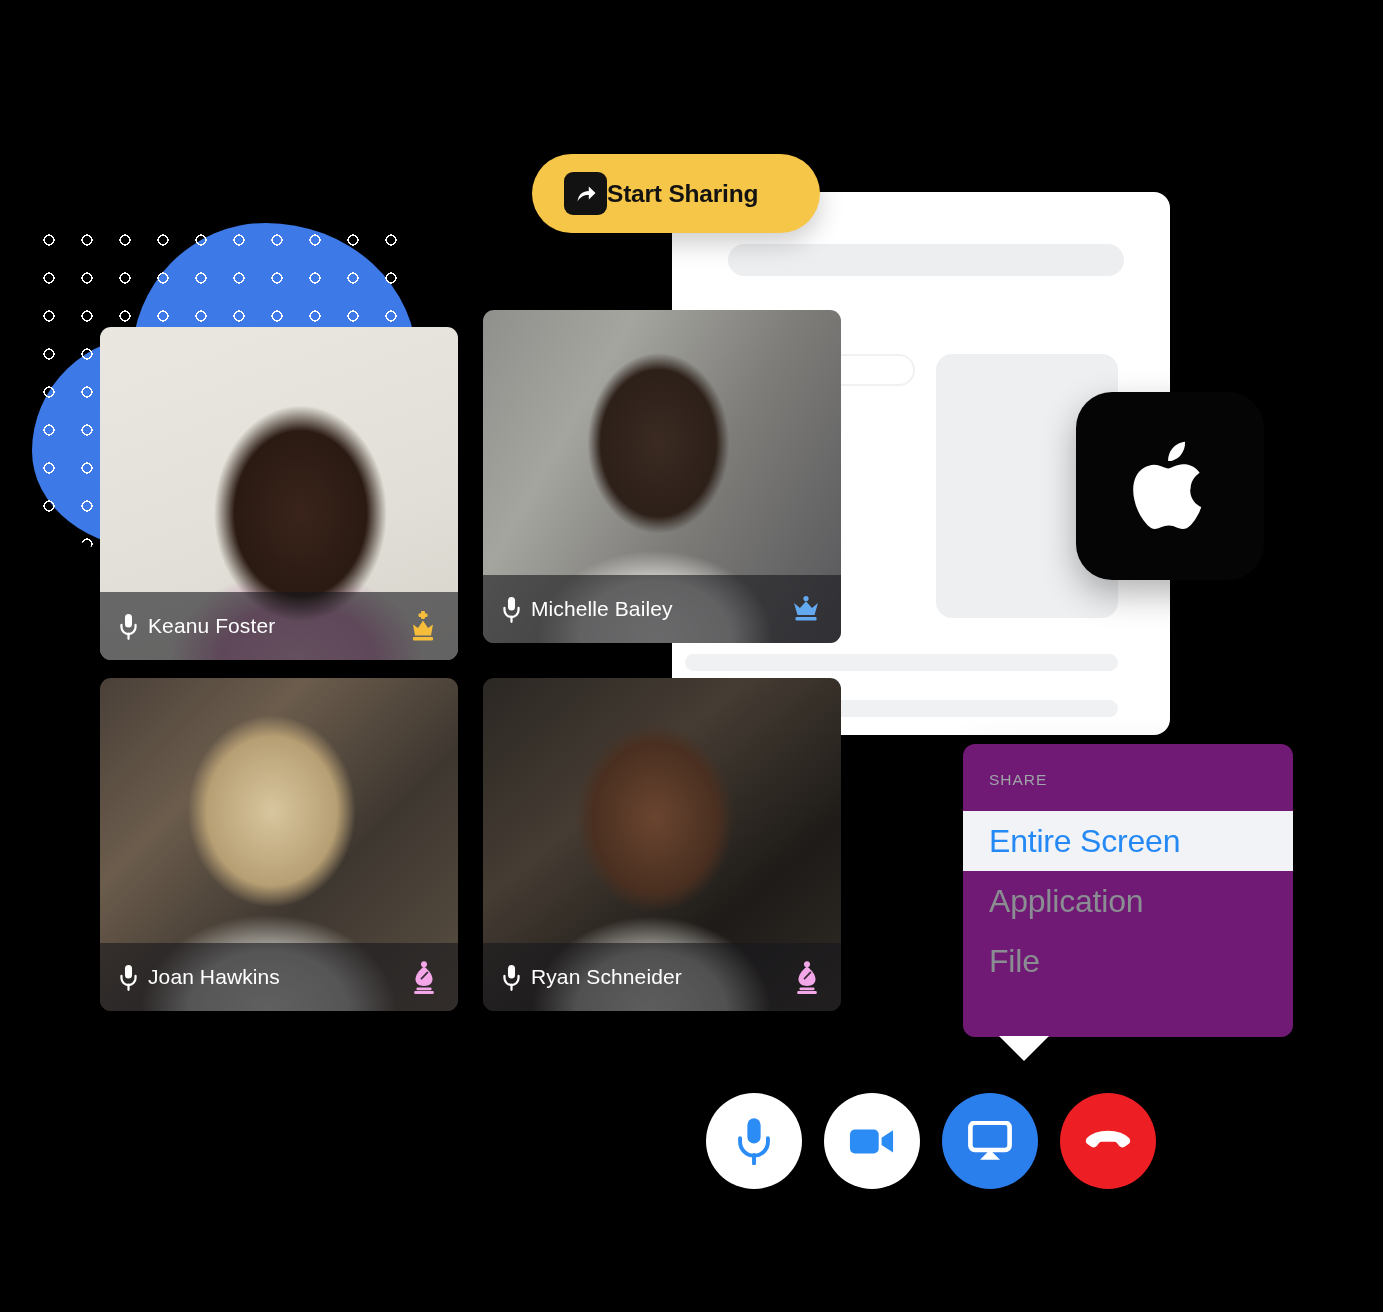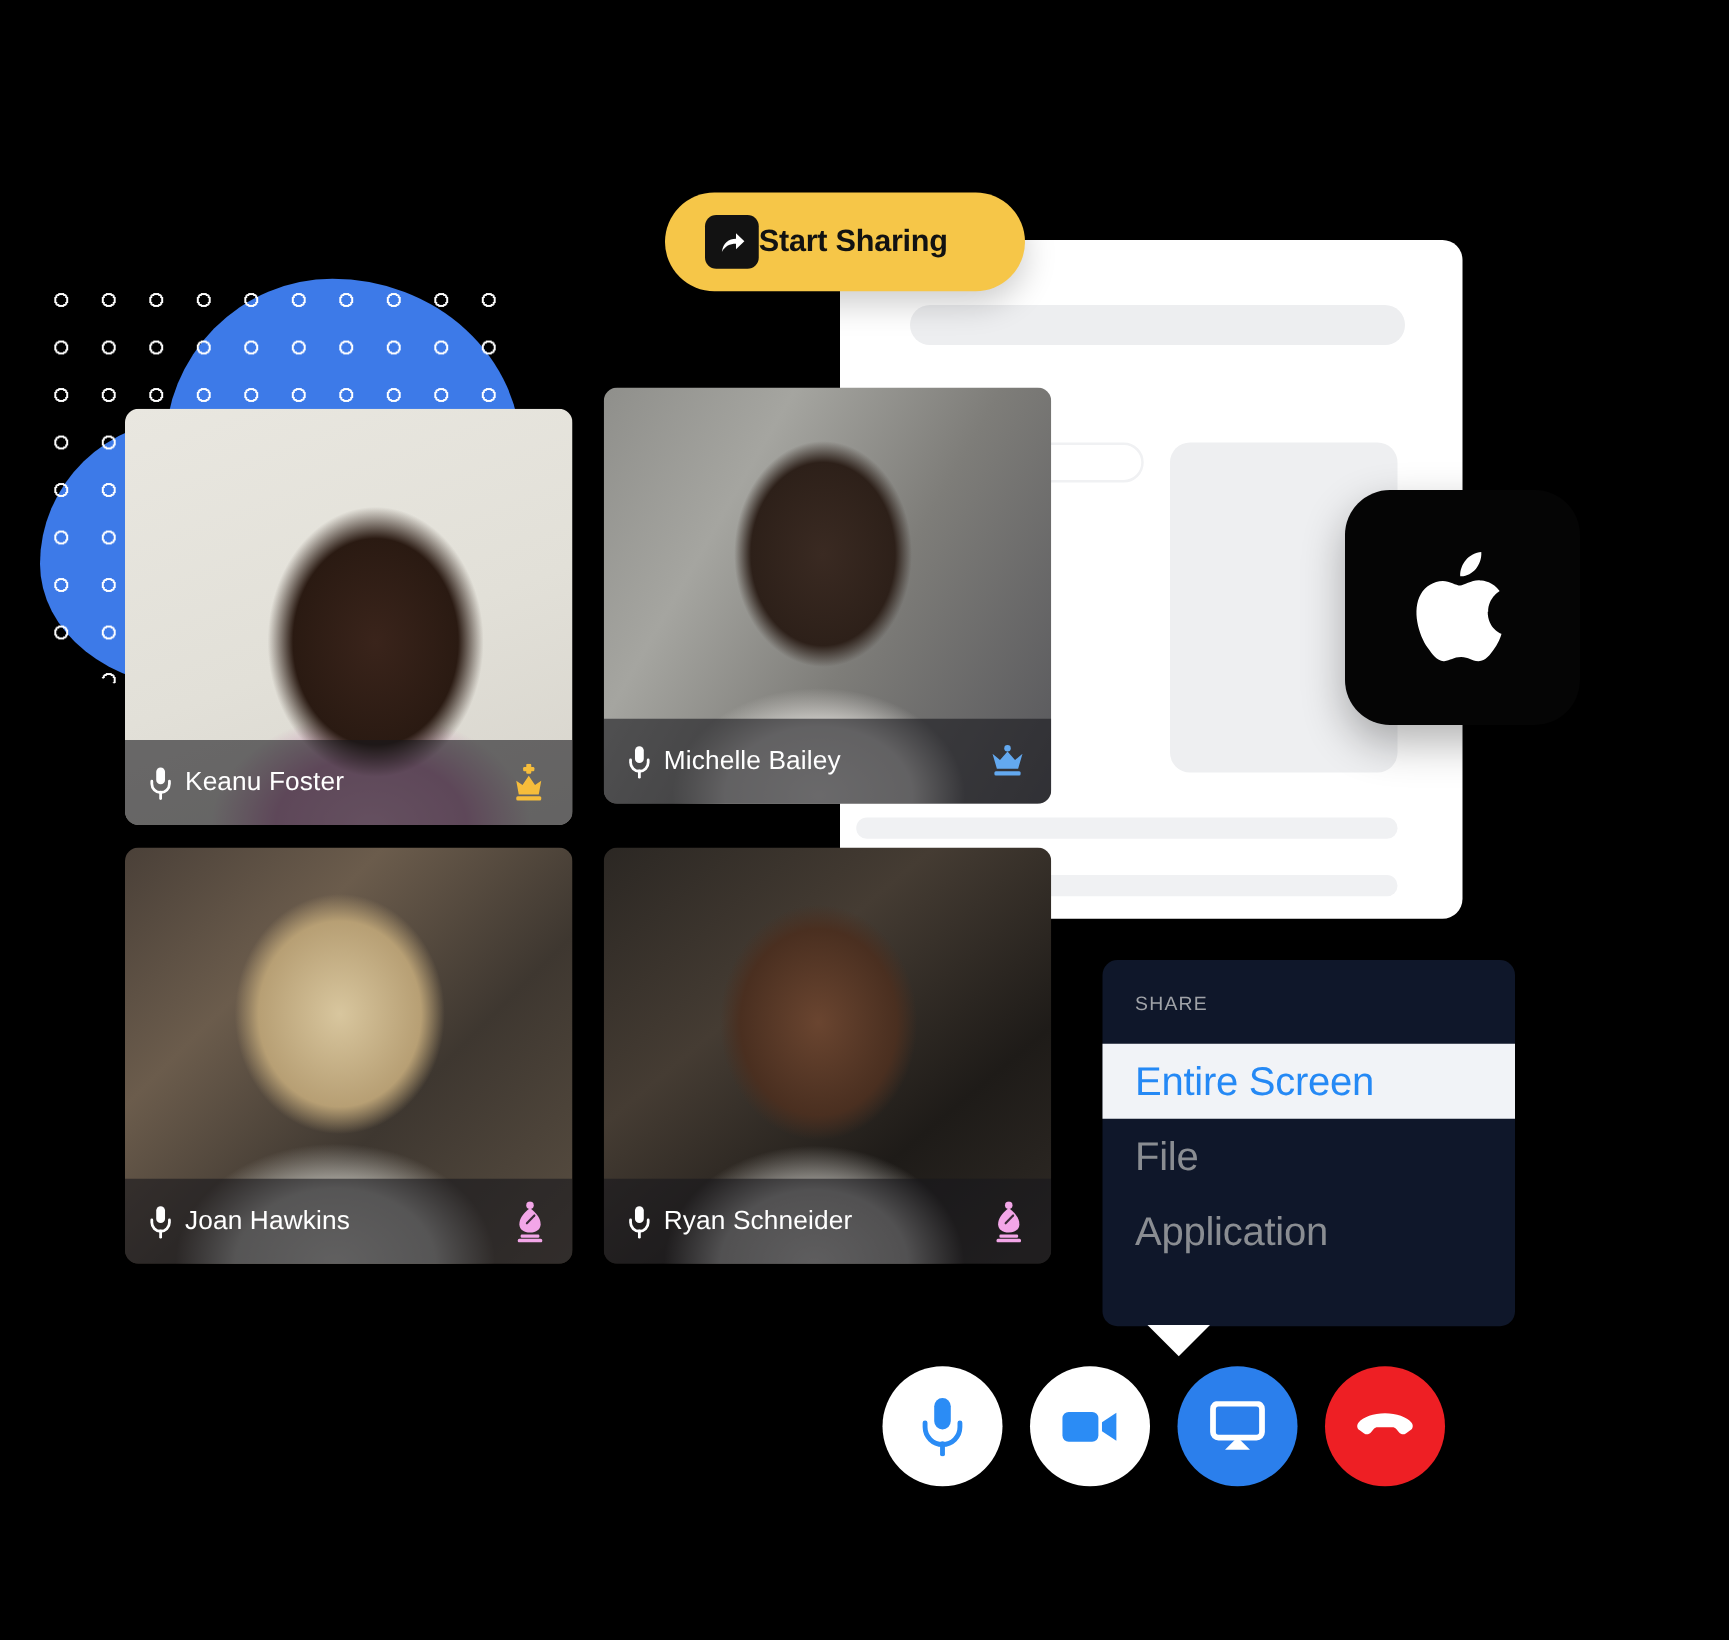--- a/index.html
+++ b/index.html
@@ -126,25 +126,24 @@
   }
   .photo-ryan {
     background:
       radial-gradient(ellipse 104px 124px at 48% 42%, #6a4530 0%, #4a2f20 60%, rgba(74,47,32,0) 76%),
       radial-gradient(ellipse 150px 118px at 47% 100%, #c9c7c2 0%, #a9a7a2 50%, rgba(169,167,162,0) 80%),
       linear-gradient(140deg, #2b2723 0%, #453c33 35%, #1e1b18 70%, #302b26 100%);
   }
 
   
   .dropdown {
-    position: absolute; left: 882px; top: 744px;
+    position: absolute; left: 963px; top: 744px;
     width: 330px; height: 293px;
-    background: #0f172a; border-radius: 12px;
+    background: #701a75; border-radius: 12px;
     box-shadow: 0 14px 40px rgba(0,0,0,.20);
-    margin-top: 24px;
   }
   .dd-header {
     padding: 27px 0 0 26px;
     font-size: 15.5px; font-weight: 400; color: #a0a3a8; letter-spacing: 1.0px;
   }
   .dd-item {
     height: 60px; display: flex; align-items: center; padding-left: 26px;
     font-size: 32px; color: #8a8d92; letter-spacing: -.2px;
   }
   .dd-item.first { margin-top: 22px; }
@@ -288,22 +287,22 @@
       <svg width="24" height="24" viewBox="0 0 24 24">
         <path d="M3.5 19.5 C4.5 12 9 9.2 14.8 9.0 L14.8 4.6 L21.5 11.0 L14.8 17.4 L14.8 13.0 C9.8 13.0 6.2 14.8 3.5 19.5 Z" fill="#ffffff"></path>
       </svg>
     </span>
     <span class="share-pill-label">Start Sharing</span>
   </div>
 
   <div class="dropdown">
     <div class="dd-header">SHARE</div>
     <div class="dd-item first active">Entire Screen</div>
+    <div class="dd-item">Application</div>
     <div class="dd-item">File</div>
-    <div class="dd-item">Application</div>
     <div class="dd-arrow"></div>
   </div>
 
   <div class="controls">
 
     <div class="ctrl light">
       <svg width="38" height="48" viewBox="0 0 16 21">
         <rect x="5.1" y="0.6" width="5.8" height="11" rx="2.9" fill="#2b8cf5"></rect>
         <path d="M1.9 9.3v1.5a6.1 6.1 0 0 0 12.2 0V9.3" stroke="#2b8cf5" stroke-width="1.7" fill="none" stroke-linecap="round"></path>
         <line x1="8" y1="16.6" x2="8" y2="20.3" stroke="#2b8cf5" stroke-width="1.7" stroke-linecap="round"></line>

